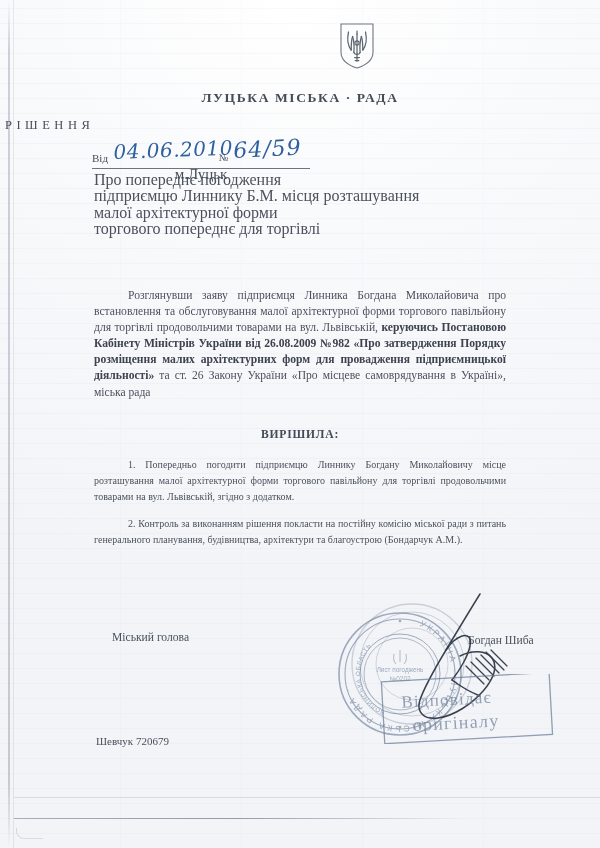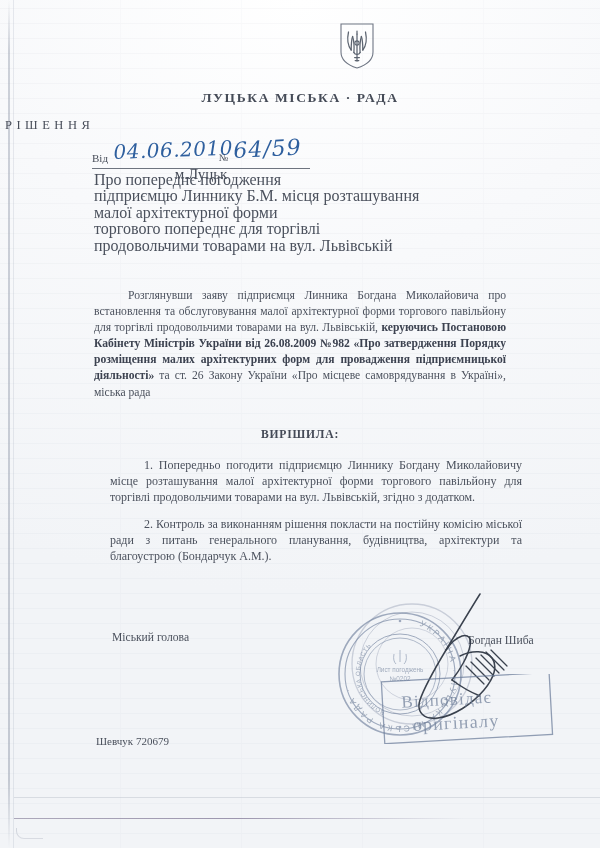--- a/index.html
+++ b/index.html
@@ -178,23 +178,23 @@
     left: 0; top: 428px; width: 600px;
     text-align: center;
     font-size: 11.6px;
     font-weight: bold;
     letter-spacing: .8px;
     color: #444a57;
   }
 
   .points {
     position: absolute;
-    left: 110px; top: 457px;
+    left: 94px; top: 457px;
     width: 412px;
-    font-size: 12px;
+    font-size: 10px;
     line-height: 16.1px;
     color: #4b515d;
   }
   .points p {
     margin: 0 0 11px 0;
     text-align: justify;
     text-indent: 34px;
   }
 
   
@@ -273,21 +273,20 @@
     <span class="hw-num">64/59</span>
     <span class="rule"></span>
   </div>
   <div class="city">м.Луцьк</div>
 
   <div class="subject">
     <div>Про попереднє погодження</div>
     <div>підприємцю Линнику Б.М. місця розташування</div>
     <div>малої архітектурної форми</div>
     <div>торгового попереднє для торгівлі</div>
-    <div>продовольчими товарами на вул. Львівській</div>
   </div>
 
   <div class="body-block">
     <p><span>Розглянувши заяву підприємця Линника Богдана Миколайовича про встановлення та обслуговування малої архітектурної форми торгового павільйону для торгівлі продовольчими товарами на вул. Львівській, </span><span class="b-strong">керуючись Постановою Кабінету Міністрів України від 26.08.2009 №982 «Про затвердження Порядку розміщення малих архітектурних форм для провадження підприємницької діяльності»</span><span> та  ст. 26 Закону України «Про місцеве самоврядування в Україні», міська рада</span></p>
   </div>
 
   <div class="decision-word">ВИРІШИЛА:</div>
 
   <div class="points">
     <p>1. Попередньо погодити підприємцю Линнику Богдану Миколайовичу місце розташування малої архітектурної форми торгового павільйону для торгівлі продовольчими товарами на вул. Львівській, згідно з додатком.</p>

